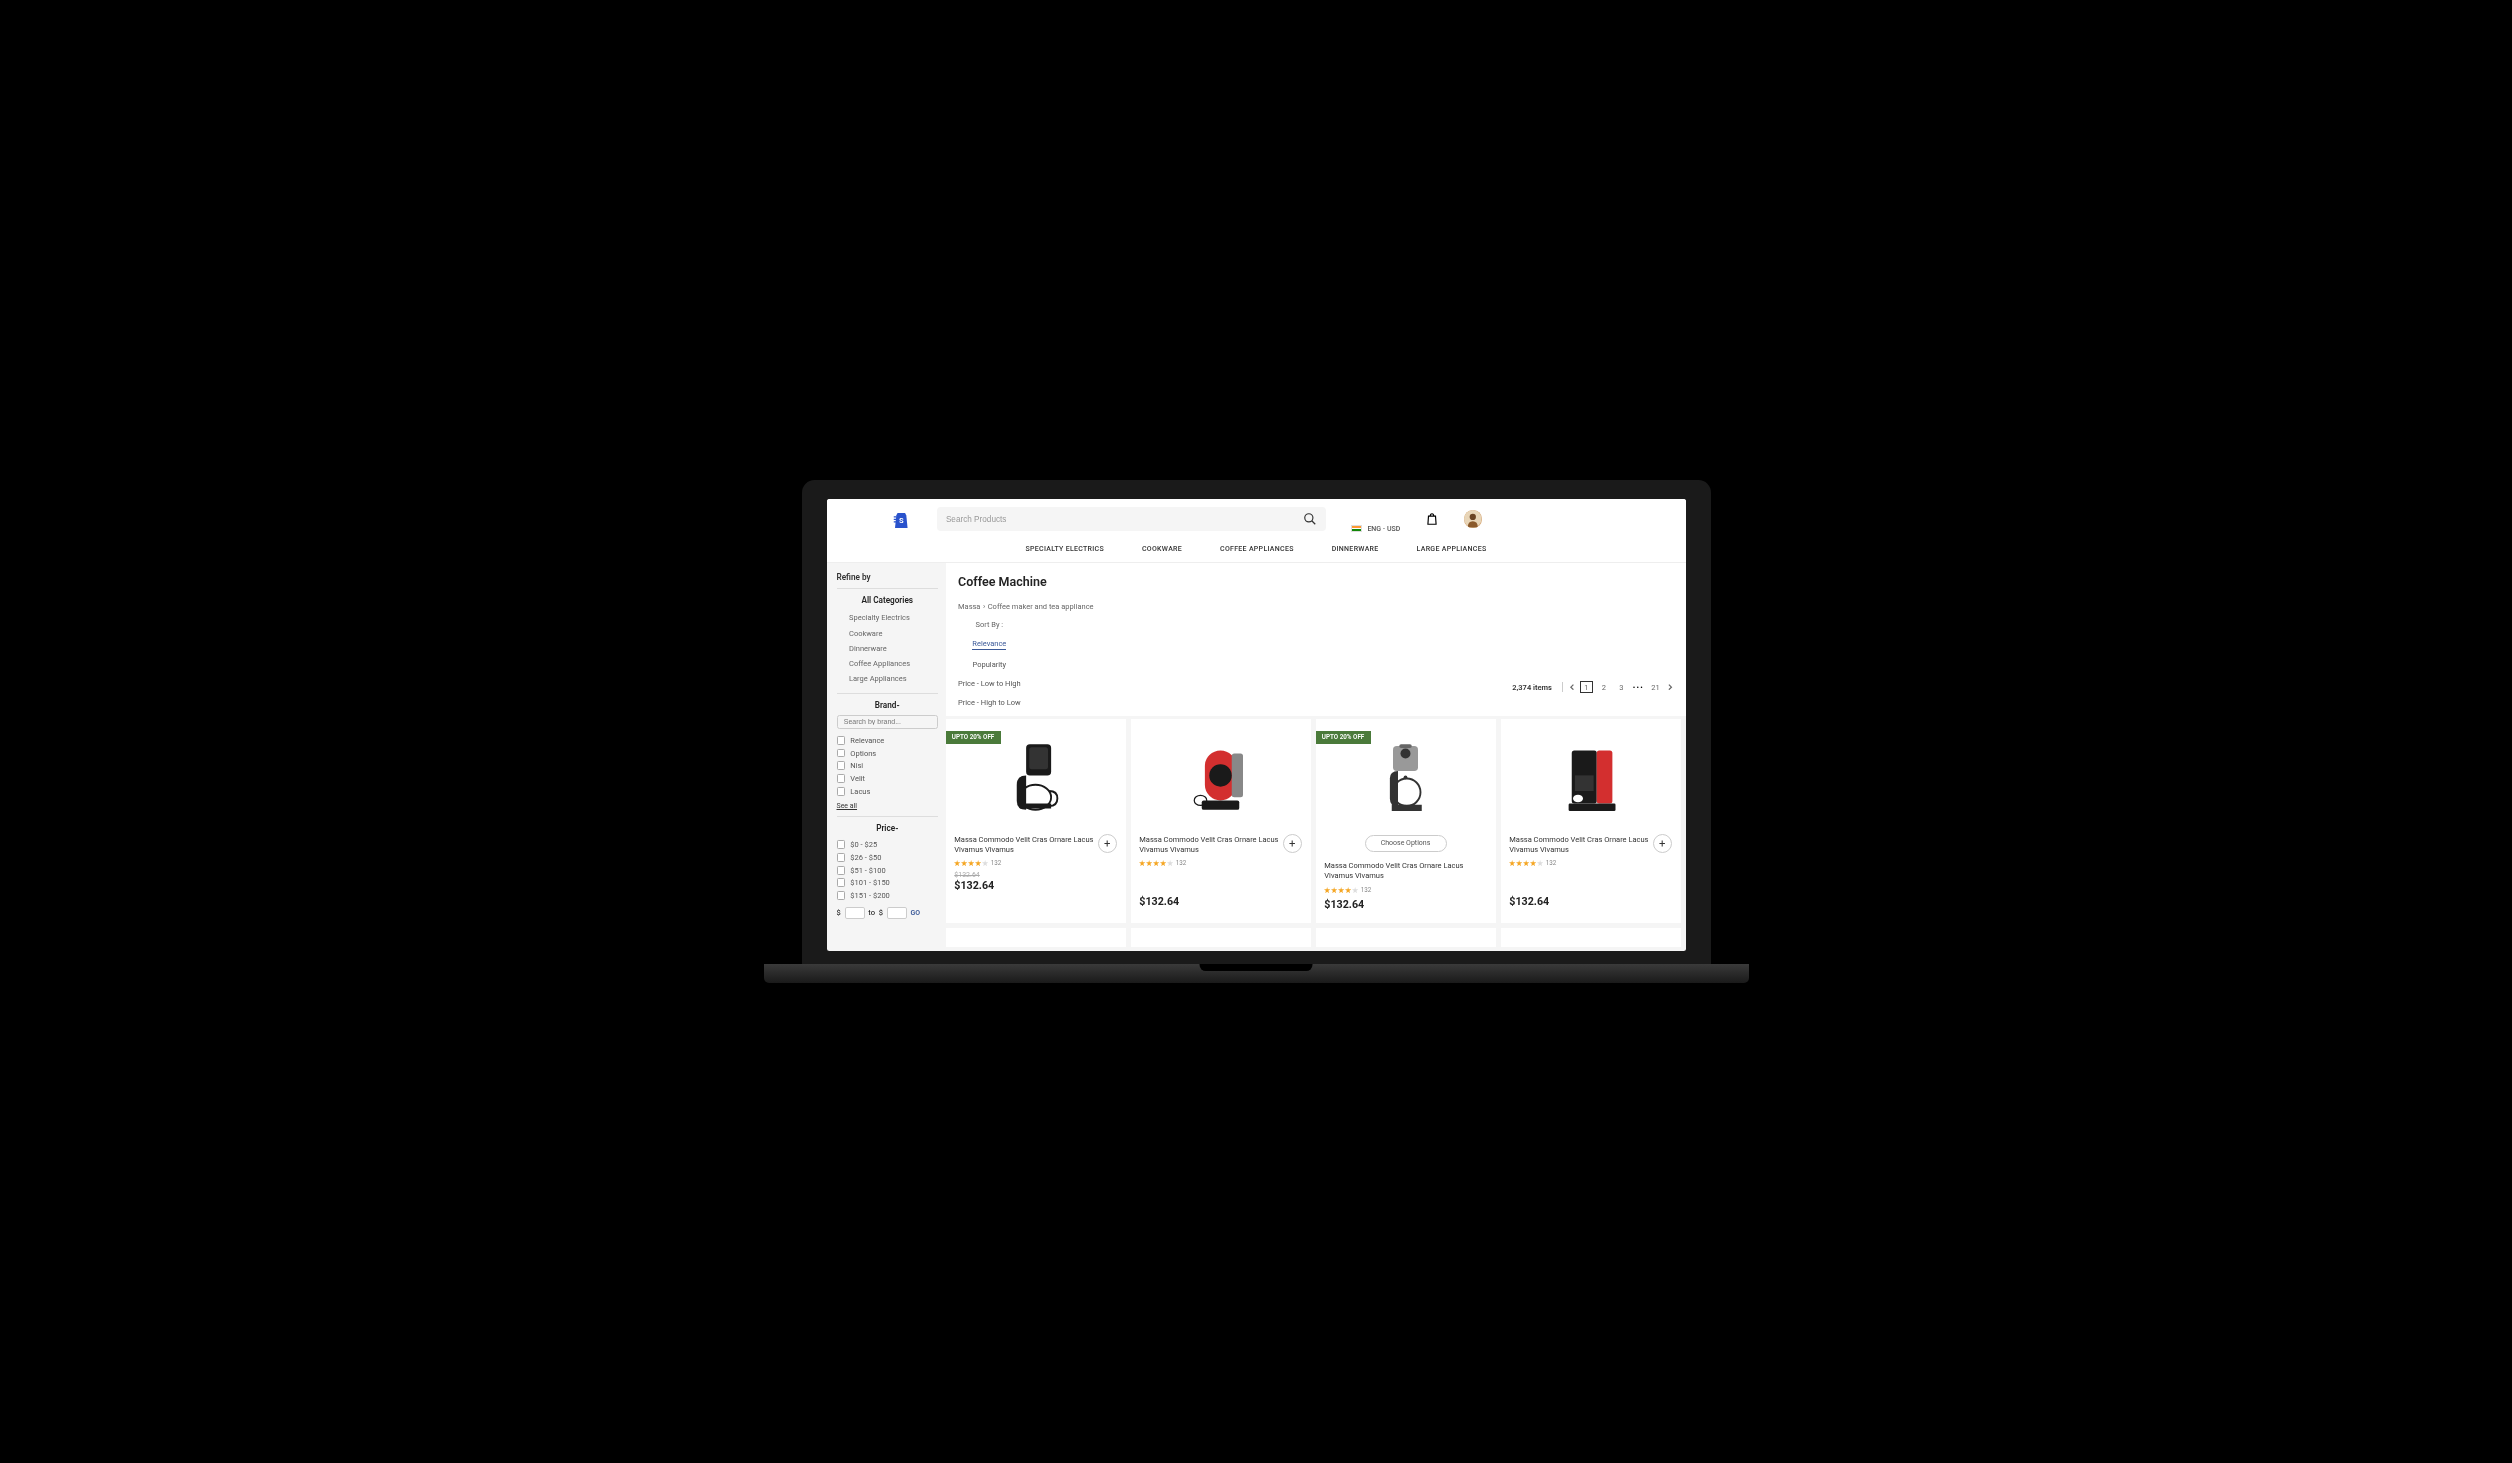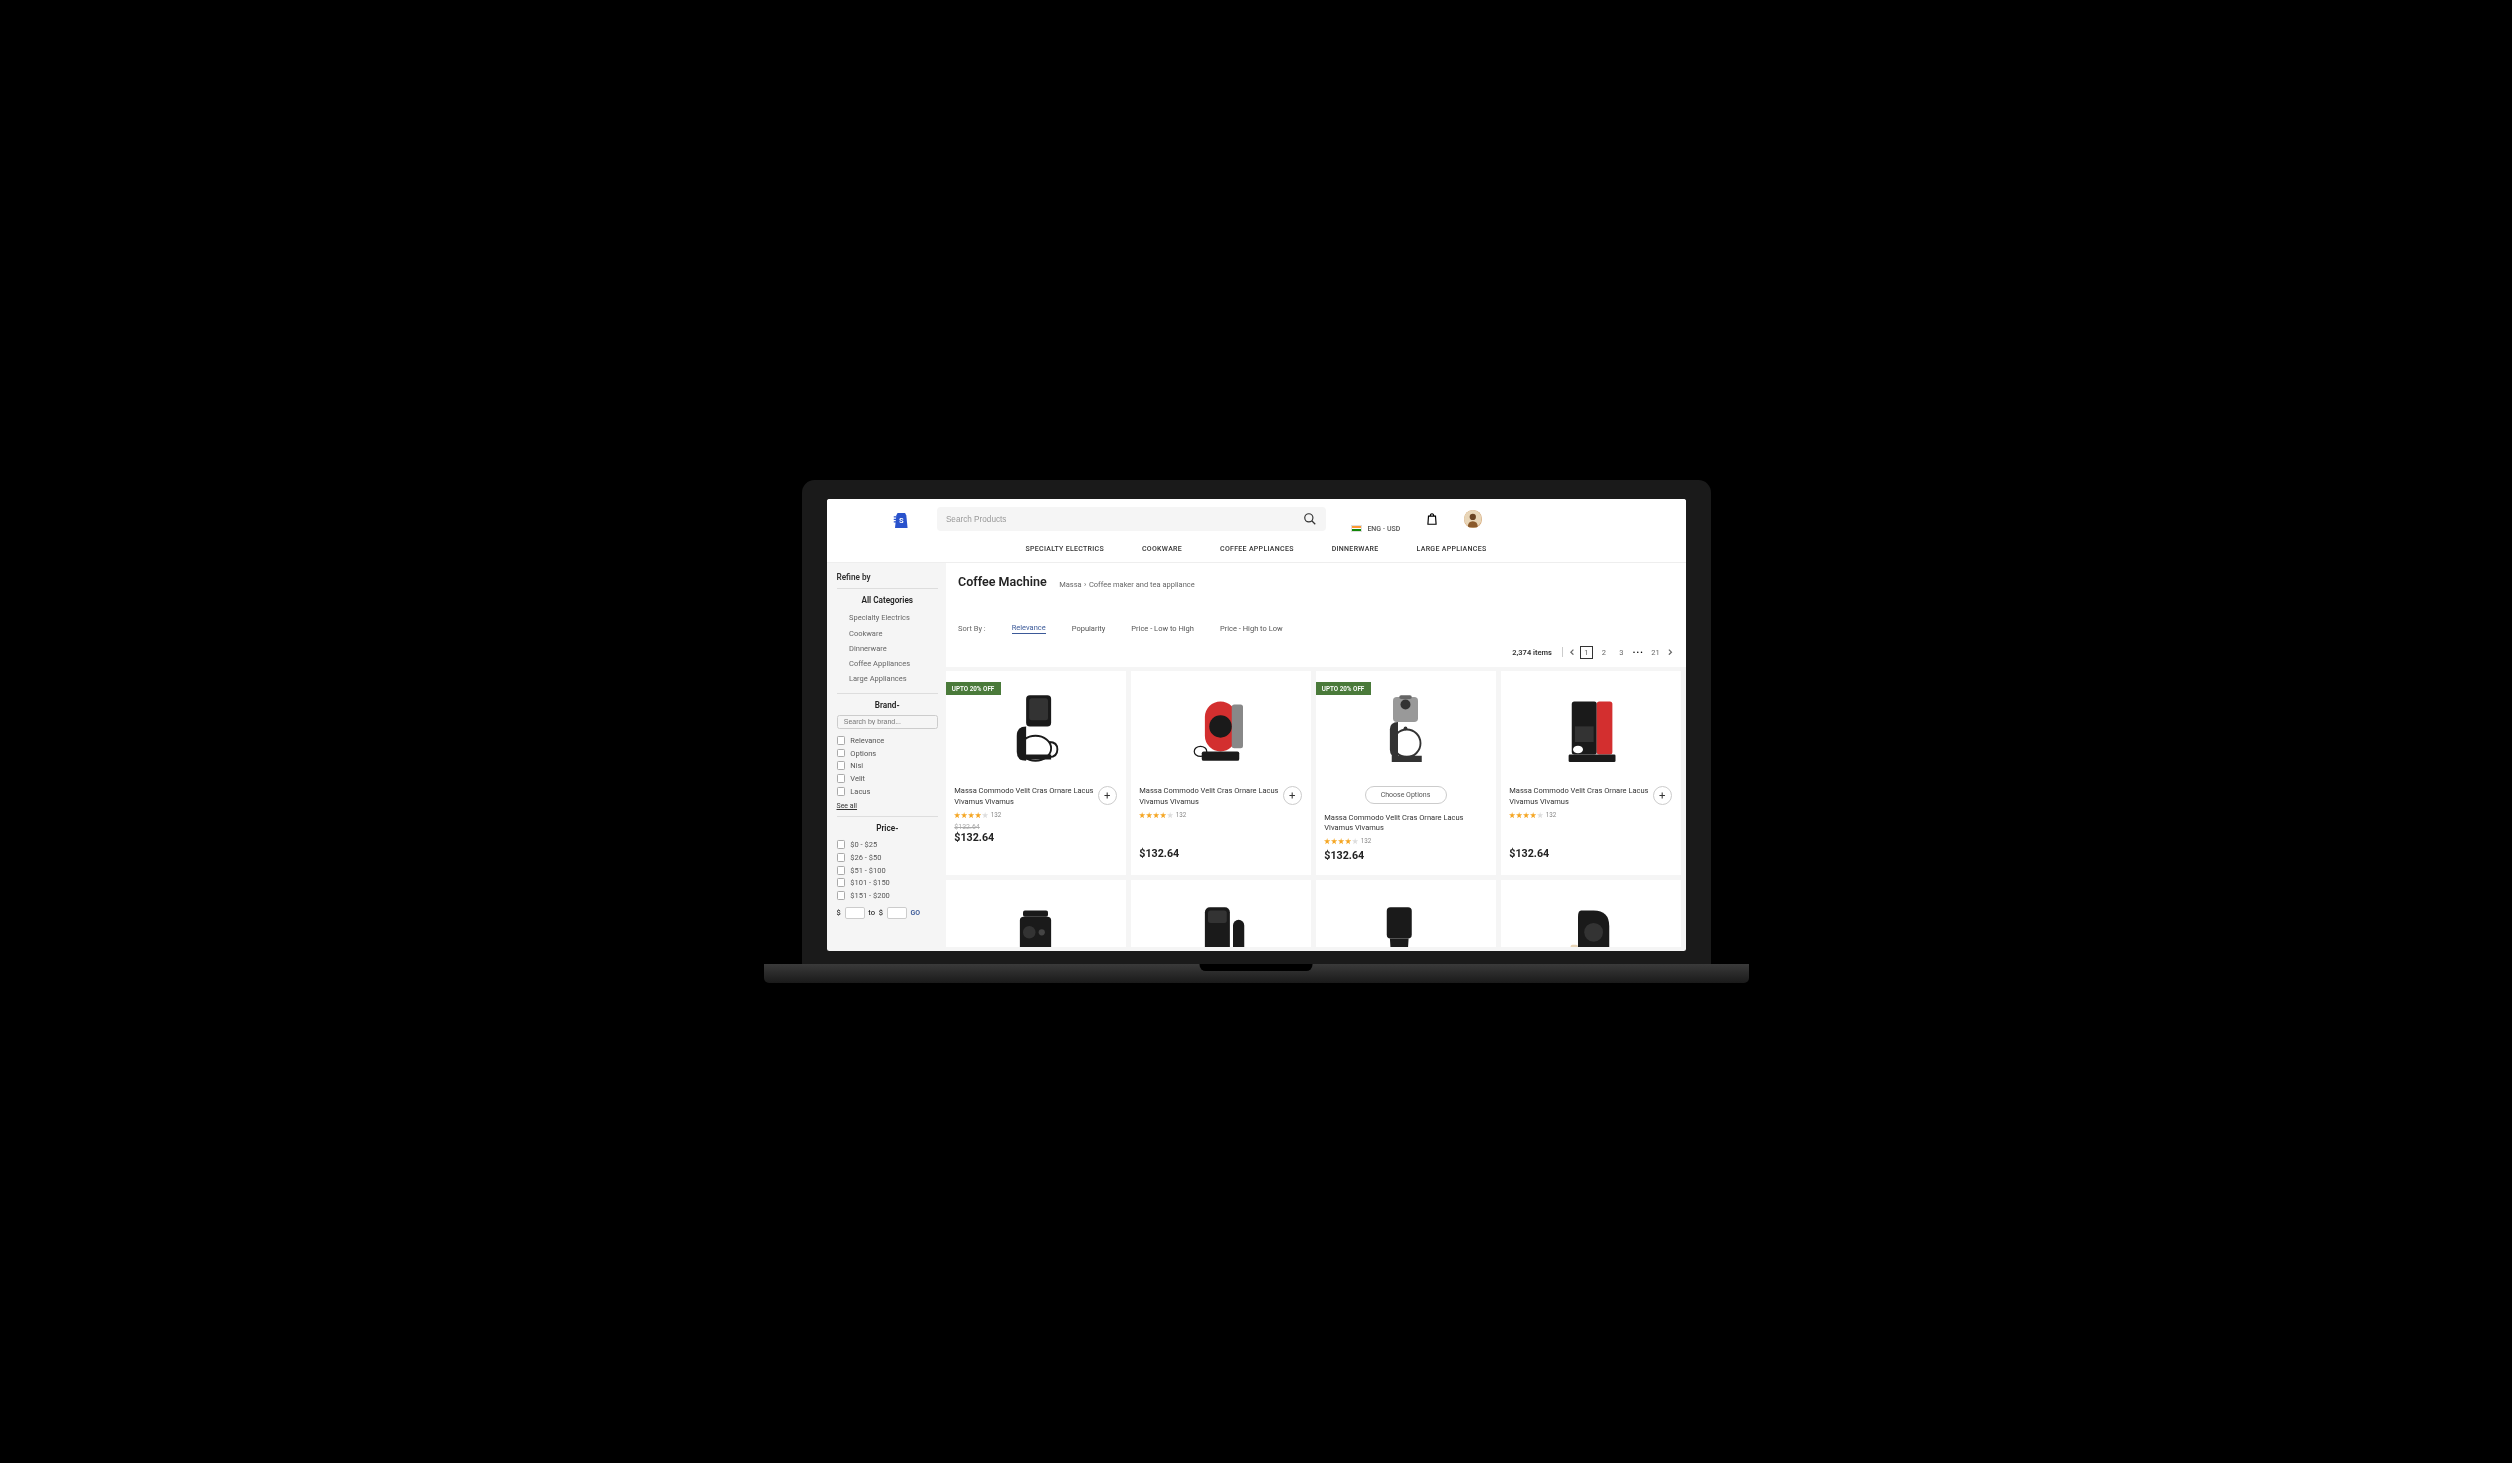--- a/index.html
+++ b/index.html
@@ -42,26 +42,26 @@
 .check-item { display: flex; align-items: center; gap: 5px; padding: 1.9px 0; cursor: pointer; }
 .checkbox { width: 8.8px; height: 8.8px; border: 0.6px solid #aaa; border-radius: 1.3px; background: #fff; }
 .check-label { color: #555; font-size: 7.5px; }
 .see-all { font-size: 7px; text-decoration: underline; color: #333; margin-top: 3.8px; display: inline-block; cursor: pointer; }
 .price-range { display: flex; align-items: center; gap: 3.8px; margin-top: 5px; font-size: 7.5px; }
 .price-input { width: 20px; border: 0.6px solid #ccc; border-radius: 1.9px; padding: 1.3px; font-size: 7px; }
 .go-btn { color: #3b5998; font-size: 7px; font-weight: 600; cursor: pointer; }
 
 .content { flex: 1; background: #f5f5f5; padding: 0; overflow: hidden; }
 .content-header { background: #fff; padding: 11.3px 12.5px 8.8px 12.5px; margin: 0 0 3.8px 0; }
-.content-top { display: flex; align-items: flex-end; gap: 12.5px; margin-bottom: 8.8px; }
+.content-top { display: flex; align-items: flex-start; gap: 12.5px; margin-bottom: 8.8px; flex-direction: column; }
 .page-title { font-size: 12.5px; font-weight: 600; color: #222; }
 .breadcrumb { font-size: 7.5px; color: #666; }
 .breadcrumb .sep { margin: 0 2.5px; }
 .controls-row { display: flex; justify-content: space-between; align-items: center; }
-.sort-by { display: flex; align-items: center; gap: 26px; font-size: 7.5px; }
+.sort-by { display: flex; align-items: center; gap: 10px; font-size: 7.5px; flex-direction: column; }
 .sort-label { color: #666; }
 .sort-opt { color: #555; cursor: pointer; }
 .sort-opt.active { color: #3b5998; border-bottom: 1.3px solid #3b5998; padding-bottom: 1.3px; }
 .pagination { display: flex; align-items: center; gap: 6.3px; font-size: 7.5px; margin-top: 48px; }
 .item-count { font-weight: 600; color: #333; margin-right: 3.8px; }
 .divider { width: 0.6px; height: 10px; background: #ccc; }
 .page-nav { display: flex; align-items: center; gap: 5px; }
 .page-btn { width: 12.5px; height: 12.5px; display: flex; align-items: center; justify-content: center; cursor: pointer; color: #666; font-size: 7.5px; }
 .page-btn.current { border: 0.6px solid #333; }
 .chev { width: 6.3px; height: 6.3px; stroke: #666; stroke-width: 2; fill: none; }

